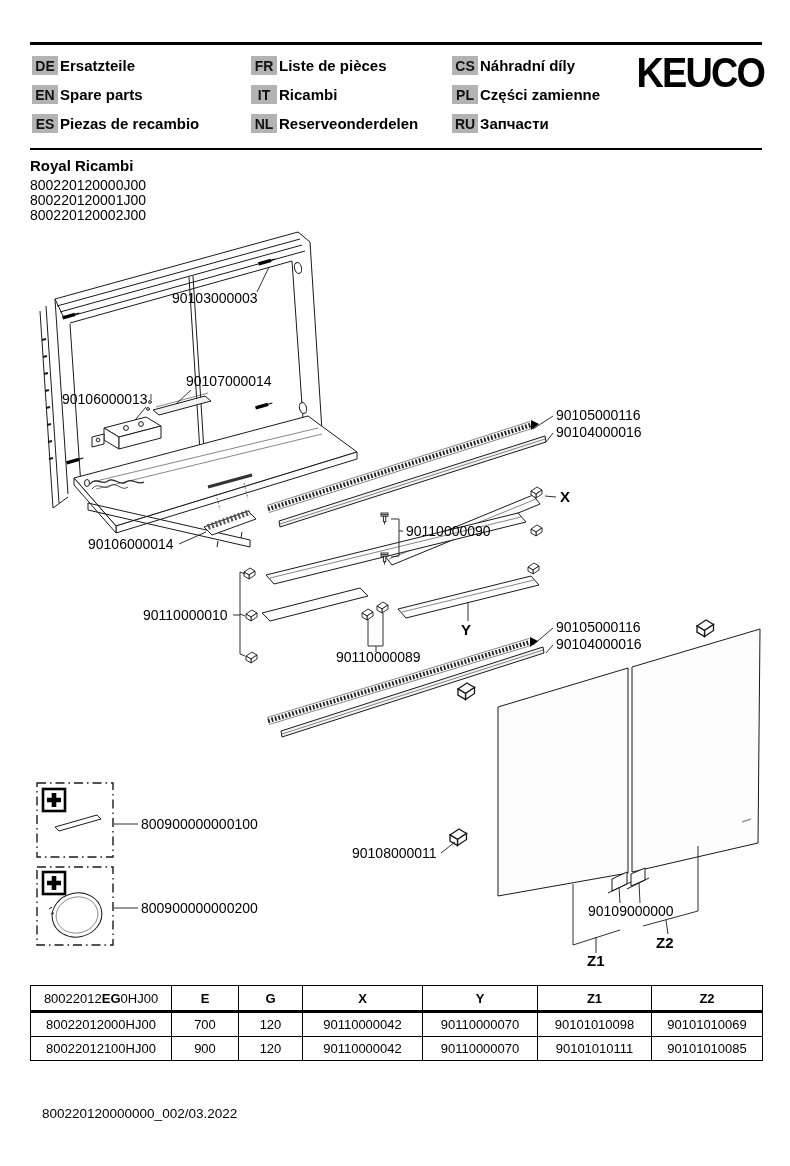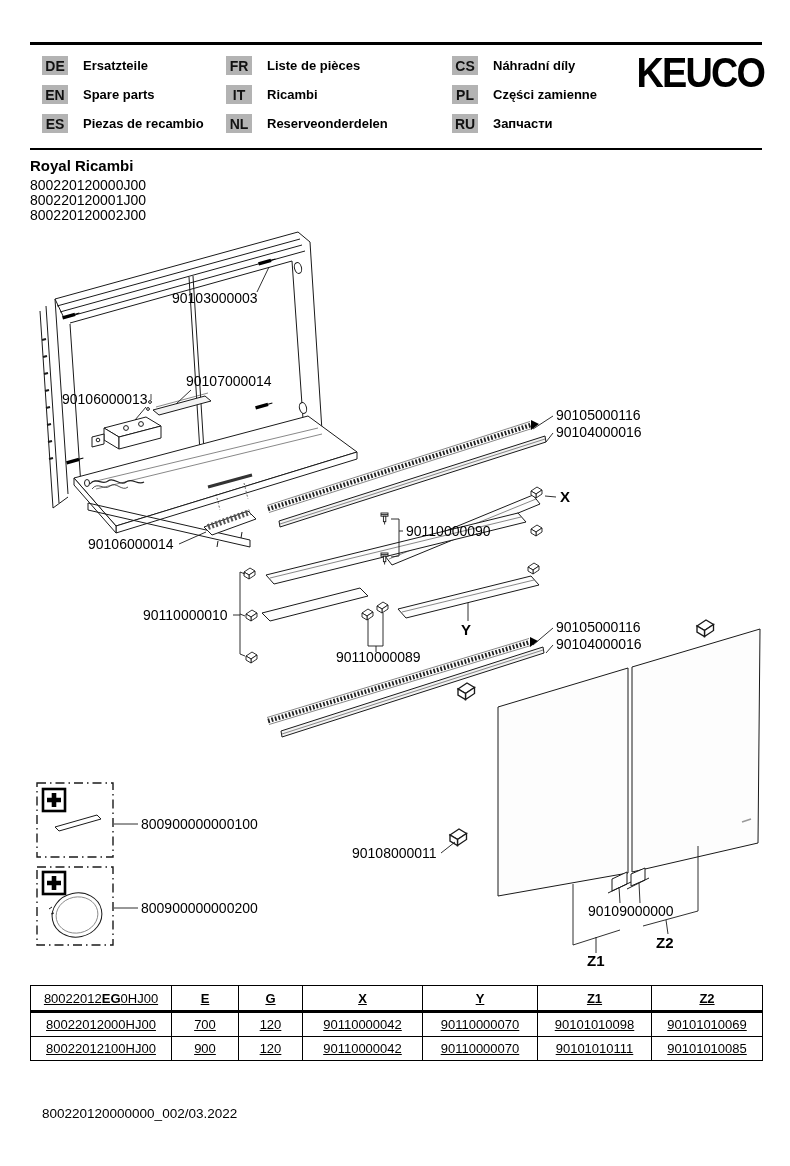--- a/index.html
+++ b/index.html
@@ -13,21 +13,21 @@
   .rule.mid{top:148px;height:2px;}
 
   
   .lang-col{position:absolute;top:56px;display:flex;flex-direction:column;gap:10px;}
   .lang-row{display:flex;align-items:center;height:19px;}
   .badge{
     display:inline-flex;align-items:center;justify-content:center;
     width:26px;height:19px;background:#b3b3b3;color:#111;
     font-weight:bold;font-size:14px;letter-spacing:0;
   }
-  .lang-label{margin-left:15px;font-weight:bold;font-size:13px;white-space:nowrap;}
+  .lang-label{margin-left:2px;font-weight:bold;font-size:15px;white-space:nowrap;}
   .logo{
     position:absolute;top:48px;right:26px;font-weight:bold;font-size:43px;
     letter-spacing:-2px;transform:scaleX(.88);transform-origin:right top;
   }
 
   
   .product{position:absolute;left:30px;top:157px;}
   .product h1{margin:0 0 4px 0;font-size:15px;font-weight:bold;}
   .variant{font-size:14px;line-height:15px;}
 
@@ -43,52 +43,52 @@
   .prof{fill:#f3f3f3;stroke:#1a1a1a;stroke-width:1;}
   .ledcore{stroke:#222;stroke-width:4.5;stroke-dasharray:1.8 1.8;fill:none;}
   .ribbed{stroke:#555;stroke-width:6;stroke-dasharray:2 2;fill:none;}
   .dashdot{fill:none;stroke:#1a1a1a;stroke-width:1.4;stroke-dasharray:9 4 1.5 4;}
   .plusbox{fill:none;stroke:#000;stroke-width:2.6;}
   .plus{stroke:#000;stroke-width:4.6;fill:none;}
 
   
   table.parts{
     position:absolute;left:30px;top:985px;width:732px;
-    border-collapse:collapse;table-layout:fixed;font-size:13px;text-decoration:underline;
+    border-collapse:collapse;table-layout:fixed;font-size:13px;
   }
   table.parts td{
     border:1px solid #000;text-align:center;vertical-align:middle;
     height:23px;padding:0;overflow:hidden;white-space:nowrap;
   }
   table.parts tr.hdr td{height:24px;border-bottom:3px solid #000;}
   table.parts tr.hdr td b{font-weight:bold;}
   .footer{position:absolute;left:42px;top:1106px;font-size:13.5px;}
 </style>
 </head>
 <body>
 
 <div class="page">
 
   <div class="rule top"></div>
 
-  <div class="lang-col" style="left:42px">
+  <div class="lang-col" style="left:32px">
     <div class="lang-row">
       <span class="badge">DE</span>
       <span class="lang-label">Ersatzteile</span>
     </div>
     <div class="lang-row">
       <span class="badge">EN</span>
       <span class="lang-label">Spare parts</span>
     </div>
     <div class="lang-row">
       <span class="badge">ES</span>
       <span class="lang-label">Piezas de recambio</span>
     </div>
   </div>
-  <div class="lang-col" style="left:226px">
+  <div class="lang-col" style="left:251px">
     <div class="lang-row">
       <span class="badge">FR</span>
       <span class="lang-label">Liste de pièces</span>
     </div>
     <div class="lang-row">
       <span class="badge">IT</span>
       <span class="lang-label">Ricambi</span>
     </div>
     <div class="lang-row">
       <span class="badge">NL</span>

